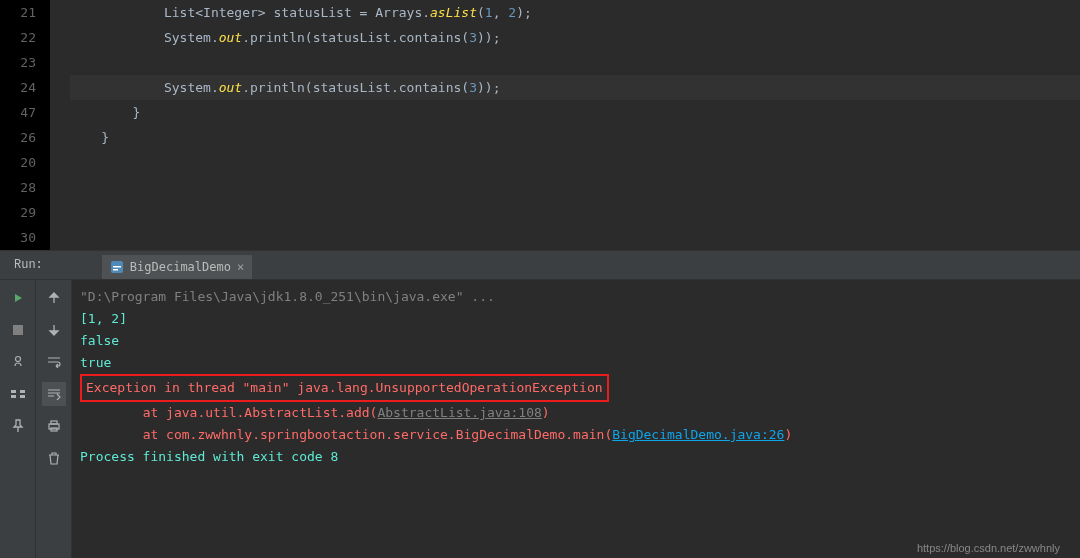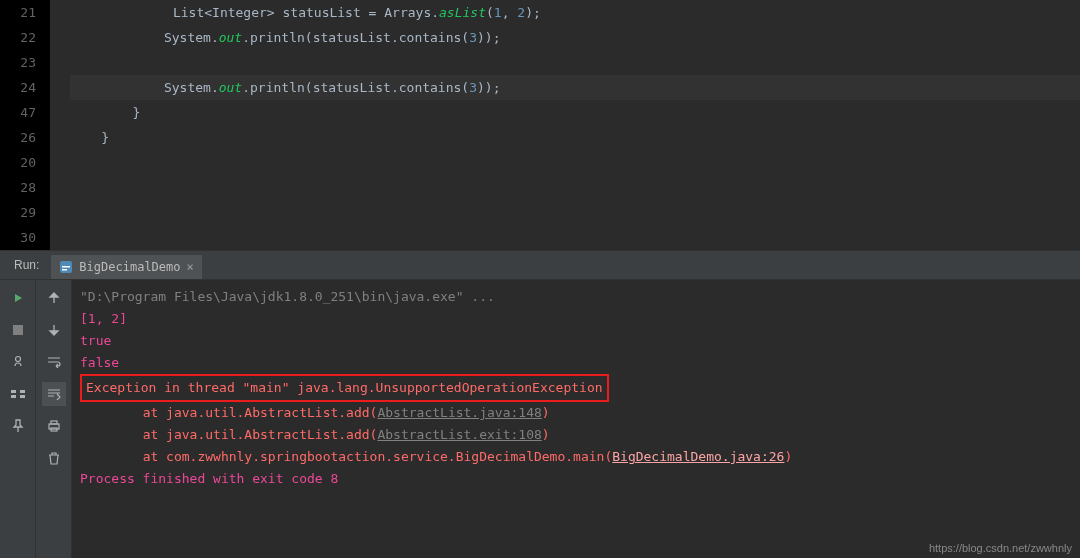--- a/index.html
+++ b/index.html
@@ -38,46 +38,47 @@
       overflow: hidden;
     }
     .code-line {
       height: 25px;
       line-height: 25px;
       white-space: pre;
     }
     .code-line.highlight {
       background: #323232;
     }
-    .type { color: #a9b7c6; margin-left: 9px; }
-    .static { color: #22c55e; font-style: italic; }
+    .type { color: #a9b7c6; }
+    .static { color: #fde047; font-style: italic; }
     .num { color: #6897bb; }
 
     .panel-header {
       height: 30px;
       background: #3c3f41;
       border-top: 1px solid #323232;
       border-bottom: 1px solid #323232;
       display: flex;
       align-items: center;
       font-size: 12px;
       color: #bbbbbb;
     }
     .run-label {
       padding: 0 12px 0 14px;
-      font-family: Liberation Sans, sans-serif;
+      font-family: Liberation Mono, monospace;
     }
     .run-tab {
       background: #4e5254;
       height: 24px;
       display: flex;
       align-items: center;
       padding: 0 8px;
       gap: 6px;
       margin-top: 4px;
+      margin-left: 47px;
     }
     .run-tab-icon {
       width: 14px;
       height: 14px;
     }
     .close-x {
       color: #a0a0a0;
       cursor: pointer;
       font-size: 12px;
     }
@@ -122,33 +123,33 @@
     .console {
       flex: 1;
       padding: 6px 0 0 8px;
       font-size: 13px;
       line-height: 22px;
     }
     .console-line {
       white-space: pre;
     }
     .console-gray { color: #808080; }
-    .console-white { color: #ec4899; }
+    .console-white { color: #5eead4; }
     .console-red { color: #ff6b68; }
-    .console-link { color: #fca5a5; text-decoration: underline; cursor: pointer; }
+    .console-link { color: #0ea5e9; text-decoration: underline; cursor: pointer; }
     .console-link-gray { color: #808080; text-decoration: underline; }
     .red-box {
       border: 2px solid #ed1c1c;
       display: inline-block;
       padding: 1px 4px;
     }
     .watermark {
       position: absolute;
       bottom: 4px;
-      right: 8px;
+      right: 20px;
       font-size: 11px;
       color: #888;
       font-family: sans-serif;
     }
   </style>
 </head>
 <body>
 
 <div class="editor-area">
   <div class="gutter">
@@ -249,24 +250,23 @@
     </div>
     <div class="tb-btn">
       <svg width="12" height="14" viewBox="0 0 12 14">
           <path d="M2 4h8l-1 9H3z M4 2h4v2H4z M1 4h10" stroke="#afb1b3" stroke-width="1.2" fill="none"></path>
         </svg>
     </div>
   </div>
   <div class="console">
     <div class="console-line console-gray">"D:\Program Files\Java\jdk1.8.0_251\bin\java.exe" ...</div>
     <div class="console-line console-white">[1, 2]</div>
+    <div class="console-line console-white">false</div>
     <div class="console-line console-white">true</div>
-    <div class="console-line console-white">false</div>
     <div class="console-line"><span class="red-box console-red">Exception in thread "main" java.lang.UnsupportedOperationException</span></div>
-    <div class="console-line console-red"><span>	at java.util.AbstractList.add(</span><span class="console-link-gray">AbstractList.java:148</span><span>)</span></div>
-    <div class="console-line console-red"><span>	at java.util.AbstractList.add(</span><span class="console-link-gray">AbstractList.exit:108</span><span>)</span></div>
+    <div class="console-line console-red"><span>	at java.util.AbstractList.add(</span><span class="console-link-gray">AbstractList.java:108</span><span>)</span></div>
     <div class="console-line console-red"><span>	at com.zwwhnly.springbootaction.service.BigDecimalDemo.main(</span><span class="console-link">BigDecimalDemo.java:26</span><span>)</span></div>
     <div class="console-line"></div>
     <div class="console-line console-white">Process finished with exit code 8</div>
   </div>
 </div>
 
 <div class="watermark">https://blog.csdn.net/zwwhnly</div>
 
 </body></html>

